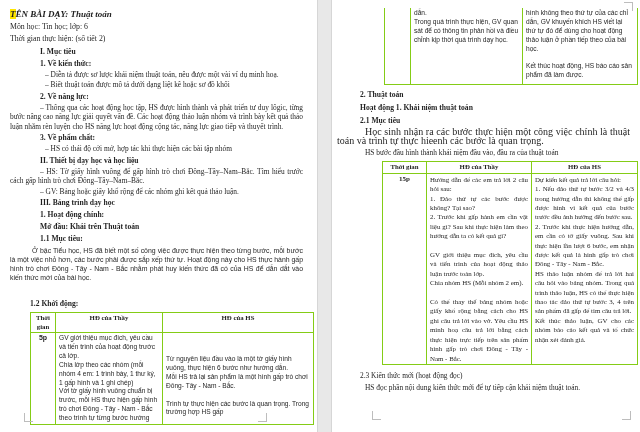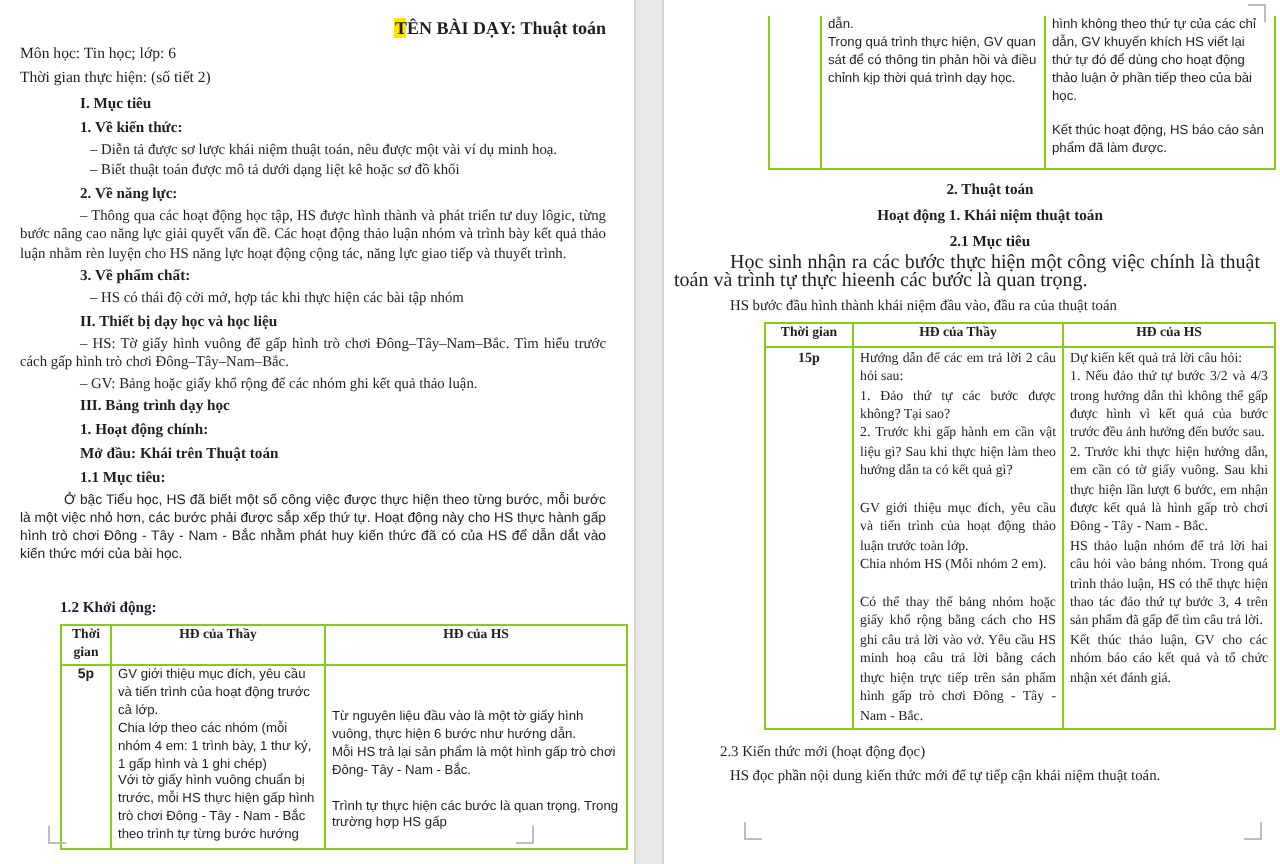--- a/index.html
+++ b/index.html
@@ -9,33 +9,33 @@
     font-family:"Liberation Serif","DejaVu Serif",serif;
     color:#1f1f1f;
     -webkit-font-smoothing:antialiased;
   }
   .page{position:absolute;top:0;height:432px;background:#ffffff;overflow:hidden;}
   #page1{left:0;width:317px;}
   #page2{left:332px;width:308px;}
   .page-gap{position:absolute;left:317px;top:0;width:15px;height:432px;
     background:#e8e8e8;border-left:1px solid #d6d6d6;border-right:1px solid #d6d6d6;box-sizing:border-box;}
   .flow1{position:absolute;left:0;top:0;width:317px;height:300px;overflow:hidden;padding:6px 14px 0 10px;box-sizing:border-box;}
-  .doc-title{font-size:9px;font-weight:bold;text-align:right;margin-top:3px;}
+  .doc-title{font-size:9px;font-weight:bold;text-align:left;margin-top:3px;font-style:italic;}
   .hl{background:#ffe600;}
   .center-line{font-size:7.8px;margin-top:3px;}
   .h1{font-size:7.6px;font-weight:bold;margin:4px 0 0 30px;line-height:10px;}
   .h2{font-size:7.6px;font-weight:bold;margin:2px 0 0 30px;line-height:10px;}
   .bullet{font-size:7.4px;margin:1px 0 0 35px;line-height:9.4px;}
   .para{font-size:7.4px;line-height:9.5px;text-align:justify;text-indent:30px;margin:1px 0 0 0;}
   .para2{font-size:7.4px;line-height:9.5px;text-align:justify;text-indent:30px;margin:1px 0 0 0;}
   .para-sans{font-size:6.9px;line-height:9px;text-align:justify;text-indent:22px;margin:2px 0 0 0;
     font-family:"Liberation Sans","DejaVu Sans",sans-serif;}
   
   .flow2{padding:0 10px 0 5px;}
-  .h1r{font-size:7.6px;font-weight:bold;margin:5px 0 0 23px;line-height:10px;text-align:center;}
+  .h1r{font-size:7.6px;font-weight:bold;margin:5px 0 0 23px;line-height:10px;}
   .parar{font-size:10px;line-height:9.6px;text-align:justify;text-indent:28px;margin:1px 0 0 0;}
   .plain{font-size:7.4px;line-height:9.6px;text-indent:28px;margin:2px 0 0 0;}
   .p23{font-size:7.4px;line-height:9.6px;margin:6px 0 0 23px;}
   .p23b{font-size:7.4px;line-height:9.6px;margin:2px 0 0 0;text-indent:28px;}
 
   
   table{border-collapse:collapse;table-layout:fixed;}
   td,th{border:1px solid #84cc16;vertical-align:top;padding:1px 3px;box-sizing:border-box;}
   th{font-size:6.8px;font-weight:bold;text-align:center;padding:1px 1px;line-height:8.5px;}
   .cell{white-space:pre-line;}

